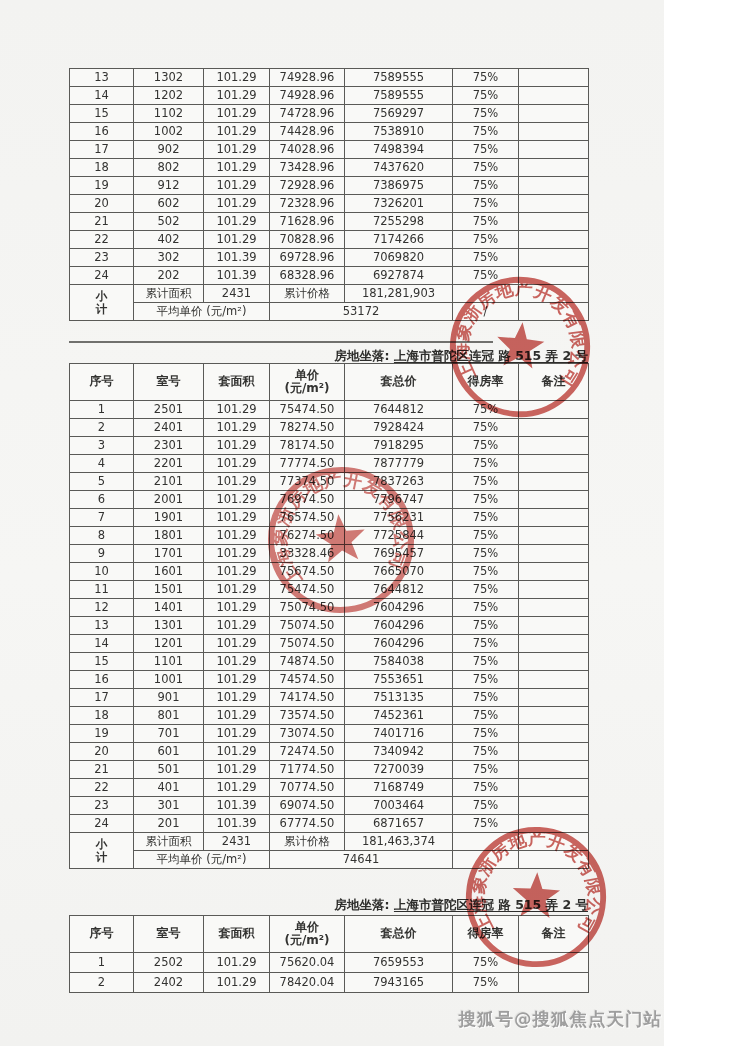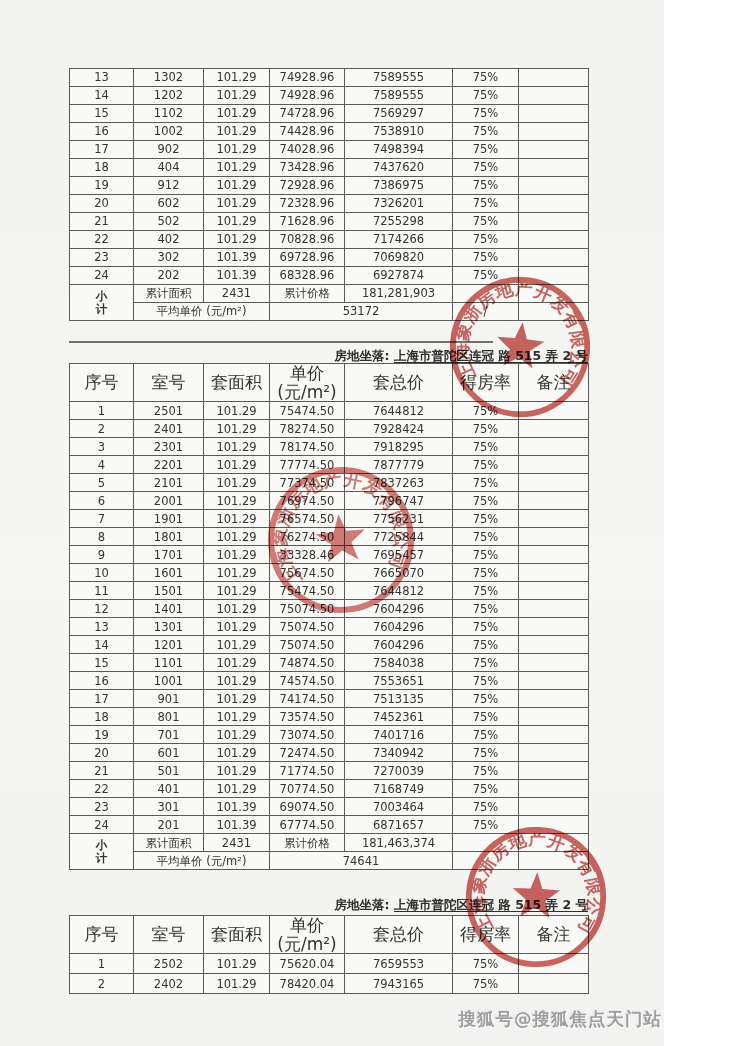--- a/index.html
+++ b/index.html
@@ -11,21 +11,21 @@
   }
   .content { position:absolute; left:69px; top:68px; width:519px; }
   .block { position:absolute; left:0; }
 
   table.grid { border-collapse:collapse; table-layout:fixed; width:519px; background:#f9f9f7; }
   .grid td, .grid th {
     border:1px solid #58585500; border:1px solid #5a5a57;
     font-size:11.5px; text-align:center; vertical-align:middle;
     padding:0 1px; height:17px; line-height:1.1; overflow:hidden;
   }
-  .grid th { font-weight:normal; font-size:17px; height:36px; }
+  .grid th { font-weight:bold; font-size:12px; height:36px; }
   .t3 td { height:19px; }
   .sum .b { font-weight:normal; }
   .xj { font-weight:bold; white-space:pre-line; line-height:1.3; }
 
   .tbl-title { width:519px; text-align:right; font-size:12.5px; font-weight:bold; color:#2e2e2c; white-space:nowrap; }
   .tbl-title .u { text-decoration:underline; text-underline-offset:2px; }
 
   .sep-line { width:424px; height:2px; background:#70706d; }
 
   .stamp { position:absolute; mix-blend-mode:multiply; opacity:.82; }
@@ -96,21 +96,21 @@
             <td>17</td>
             <td>902</td>
             <td>101.29</td>
             <td>74028.96</td>
             <td>7498394</td>
             <td>75%</td>
             <td></td>
           </tr>
           <tr>
             <td>18</td>
-            <td>404</td>
+            <td>802</td>
             <td>101.29</td>
             <td>73428.96</td>
             <td>7437620</td>
             <td>75%</td>
             <td></td>
           </tr>
           <tr>
             <td>19</td>
             <td>912</td>
             <td>101.29</td>

